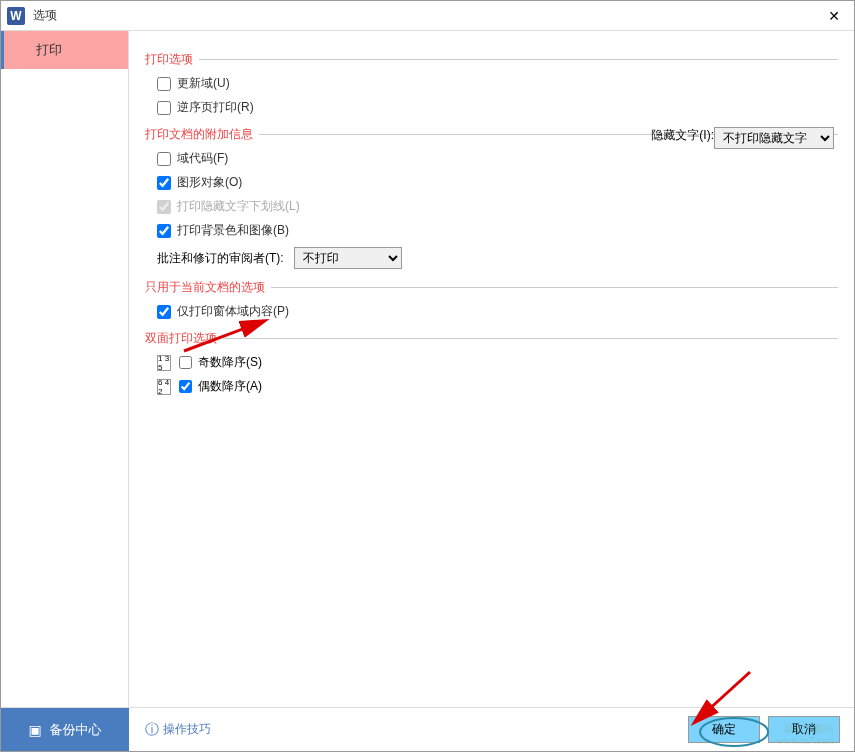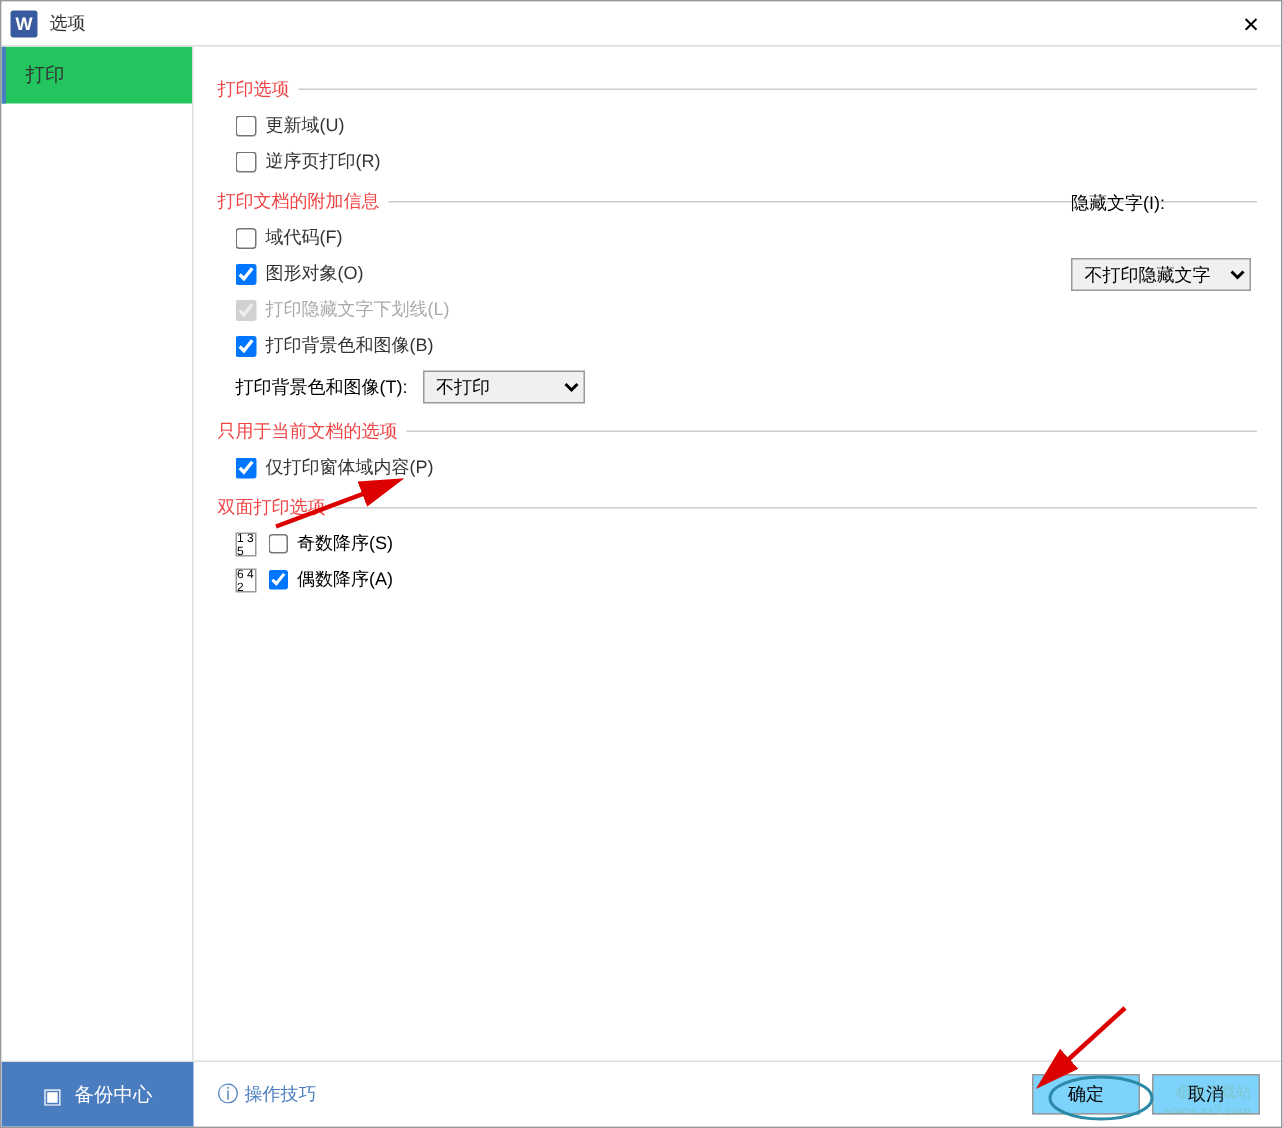--- a/index.html
+++ b/index.html
@@ -63,24 +63,24 @@
       width: 128px;
       border-right: 1px solid #ddd;
       background: #fff;
     }
     .sidebar-item {
       padding: 10px 20px;
       font-size: 13px;
       cursor: pointer;
     }
     .sidebar-item.active {
-      background: #22c55e;
+      background: #fca5a5;
       color: #333;
       border-left: 3px solid #4a7cc0;
-      padding-left: 13px;
+      padding-left: 32px;
     }
     .content {
       flex: 1;
       padding: 20px 16px 10px 16px;
       position: relative;
     }
     .group-label {
       font-size: 12px;
       color: #ef4444;
       display: flex;
@@ -114,22 +114,21 @@
       cursor: pointer;
     }
     .check-row .check-label {
       cursor: pointer;
     }
     .hidden-text-row {
       position: absolute;
       right: 20px;
       top: 96px;
       display: flex;
-      flex-direction: column;
-      gap: 24px;
+      flex-direction: row;
     }
     .hidden-text-label {
       font-size: 12px;
       margin-bottom: 4px;
     }
     .hidden-text-select {
       width: 120px;
       padding: 2px 4px;
       font-size: 12px;
       border: 1px solid #999;
@@ -294,21 +293,21 @@
       </div>
       <div class="check-row disabled">
         <input type="checkbox" checked="" disabled="" style="">
         <span class="check-label">打印隐藏文字下划线(L)</span>
       </div>
       <div class="check-row">
         <input type="checkbox" checked="" style="">
         <span class="check-label">打印背景色和图像(B)</span>
       </div>
       <div class="review-row">
-        <span class="review-label">打印背景色和图像(T):</span>
+        <span class="review-label">批注和修订的审阅者(T):</span>
         <select>
           <option>不打印</option>
         </select>
       </div>
     </div>
 
     <div class="hidden-text-row">
       <span class="hidden-text-label">隐藏文字(I):</span>
       <select class="hidden-text-select">
         <option>不打印隐藏文字</option>

